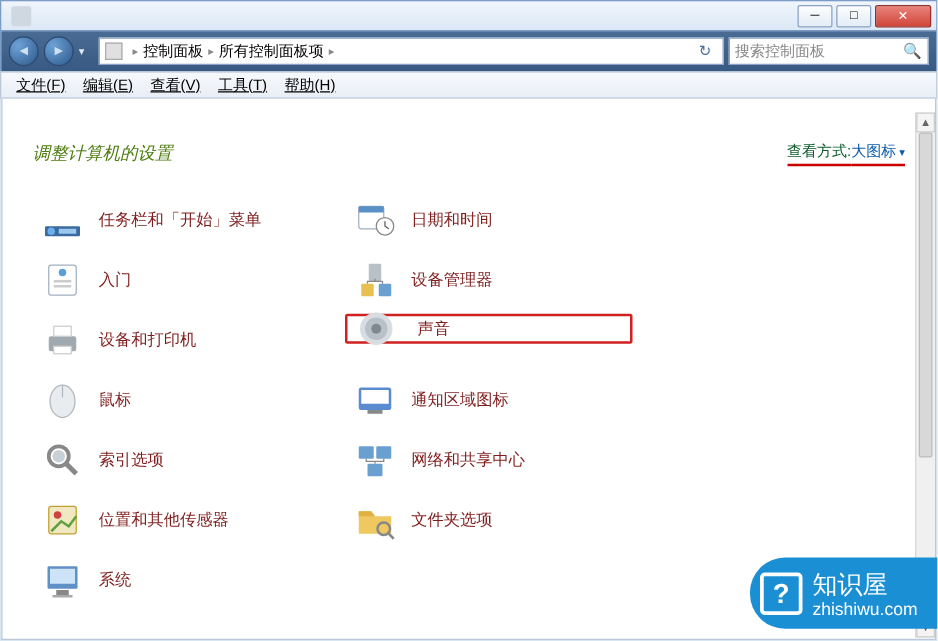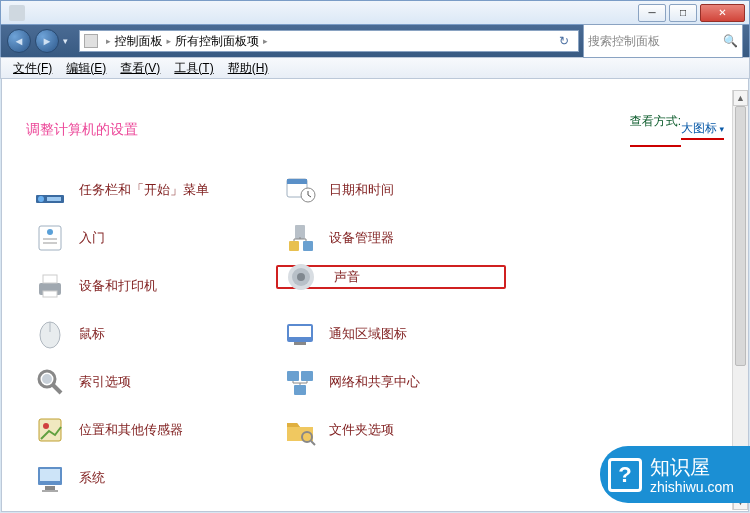--- a/index.html
+++ b/index.html
@@ -14,32 +14,32 @@
 .wbtn.close { width: 45px; background: linear-gradient(#e8847a,#d1453a); color:#fff; border-color:#963028; }
 
 
 .navbar { height: 32px; background: linear-gradient(#4a6b94,#385a82); display: flex; align-items: center; padding: 0 6px; gap: 4px; border-left:1px solid #7a9cc6; border-right:1px solid #7a9cc6;}
 .navbtn { width: 24px; height: 24px; border-radius: 50%; background: radial-gradient(circle at 30% 30%, #6ea3d8, #2d578a); border: 1px solid #2a4a70; display:flex;align-items:center;justify-content:center;color:#cfe0f2;font-size:11px; }
 .navchev { width: 12px; height: 20px; color:#dce8f5; font-size:9px; display:flex; align-items:center; }
 .addrbar { flex: 1; height: 22px; background: #fff; border: 1px solid #8aa3c2; display: flex; align-items: center; padding: 0 4px; font-size: 12px; }
 .addrbar .cp { width: 14px; height: 14px; background:#e0e0e0; border:1px solid #aaa; margin-right:4px; }
 .addrbar .sep { color:#888; margin: 0 4px; font-size:9px; }
 .addrbar .refresh { margin-left:auto; width:20px; color:#4a6ea0; font-size:12px; text-align:center; }
-.searchbox { width: 160px; height: 22px; background:#fff; border:1px solid #8aa3c2; display:flex; align-items:center; padding:16px 4px; font-size:12px; color:#888; }
+.searchbox { width: 160px; height: 22px; background:#fff; border:1px solid #8aa3c2; display:flex; align-items:center; padding:4px 4px; font-size:12px; color:#888; }
 .searchbox .mag { margin-left:auto; color:#3a6aa0; }
 
 
 .menubar { height: 22px; background: linear-gradient(#f7f9fc,#e8eef6); border:1px solid #bcc8d8; display:flex; align-items:center; padding:0 6px; font-size:12px; gap:2px; }
 .menubar span { padding: 2px 6px; text-decoration: underline; }
 
 
 .content { position:absolute; top:79px; left:1px; right:1px; bottom:1px; background:#fff; border:1px solid #bcc8d8; border-top:none; padding: 18px 24px 18px 24px; overflow:hidden; }
 .header-row { display:flex; align-items:center; margin: 16px 0 22px 0; }
-.page-title { font-size: 14px; color:#ec4899; }
-.view-label { margin-left:auto; font-size:12px; color:#0a5a2a; border-bottom:2px solid #c00; padding-bottom:15px; }
+.page-title { font-size: 14px; color:#4d7c0f;font-style:italic; }
+.view-label { margin-left:auto; font-size:12px; color:#0a5a2a; border-bottom:2px solid #c00; padding-bottom:1px; }
 .view-value { font-size:12px; color:#0a5aa8; margin-left:0; border-bottom:2px solid #c00; padding-bottom:1px; }
 .view-value::after { content:" ▾"; font-size:9px; }
 
 .grid { display:grid; grid-template-columns: 230px 230px; column-gap: 20px; row-gap: 6px; }
 .item { height: 42px; display:flex; align-items:center; gap:12px; padding:2px 6px; border:1px solid transparent; border-radius:2px; }
 .item.highlight { border:2px solid #d02020; height:24px;gap:16px; }
 .item.hover { background:#eaf3fb; border:1px solid #b8d6f0; }
 .icon { width: 34px; height: 34px; flex-shrink:0; display:flex; align-items:center; justify-content:center; }
 .label { font-size: 13px; color:#7f1d1d; }
 

